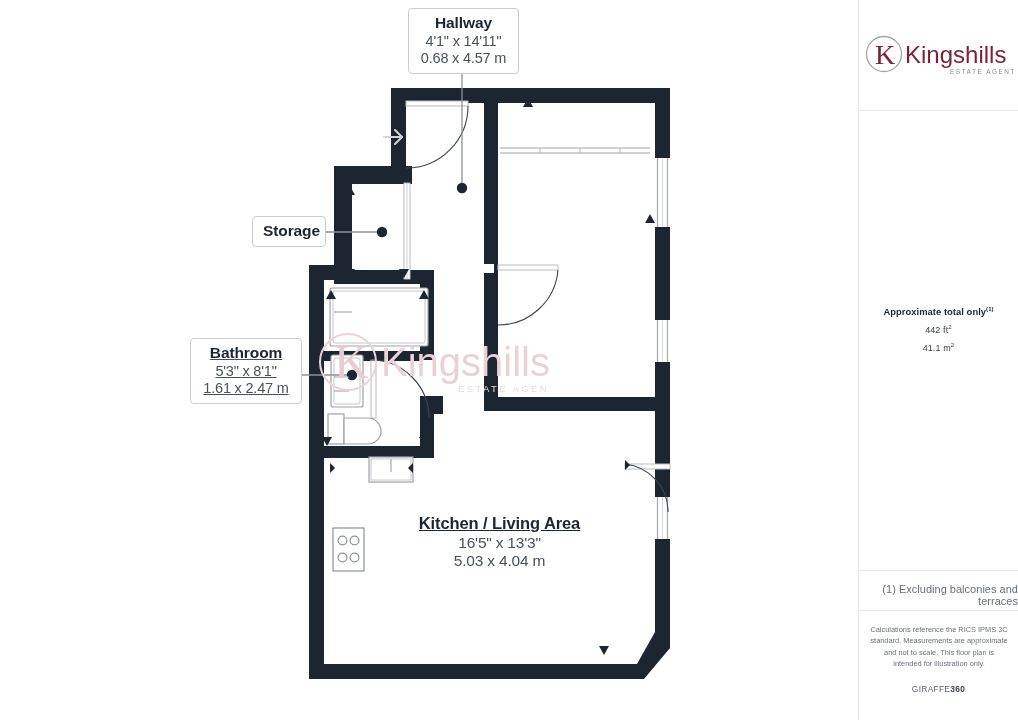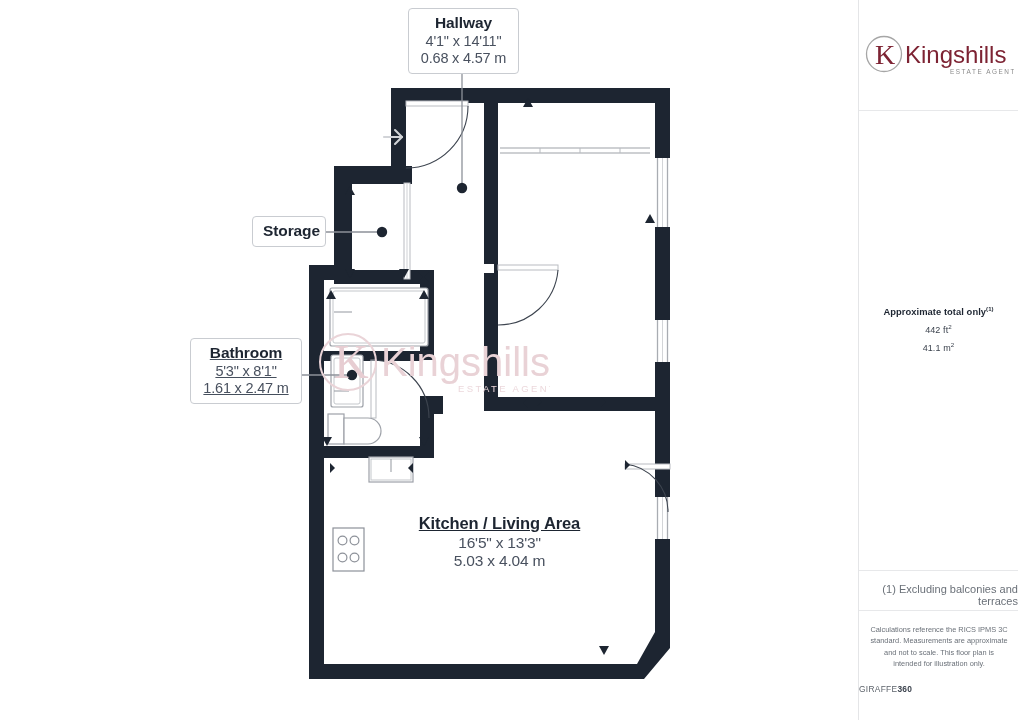--- a/index.html
+++ b/index.html
@@ -114,20 +114,21 @@
   }
 
   #disclaimer{
     position:absolute;left:10px;top:624px;width:140px;
     text-align:center;
     font-size:7.4px;line-height:1.52;color:#6a7078;
   }
 
   #giraffe{
     position:absolute;left:0;top:684px;width:100%;
+    text-align:center;
     font-size:8.4px;color:#5d636b;letter-spacing:0.3px;
   }
   #giraffe b{color:#3c434e;}
 </style>
 </head>
 <body>
 
 <div id="app">
 
   <div id="plan-area">

